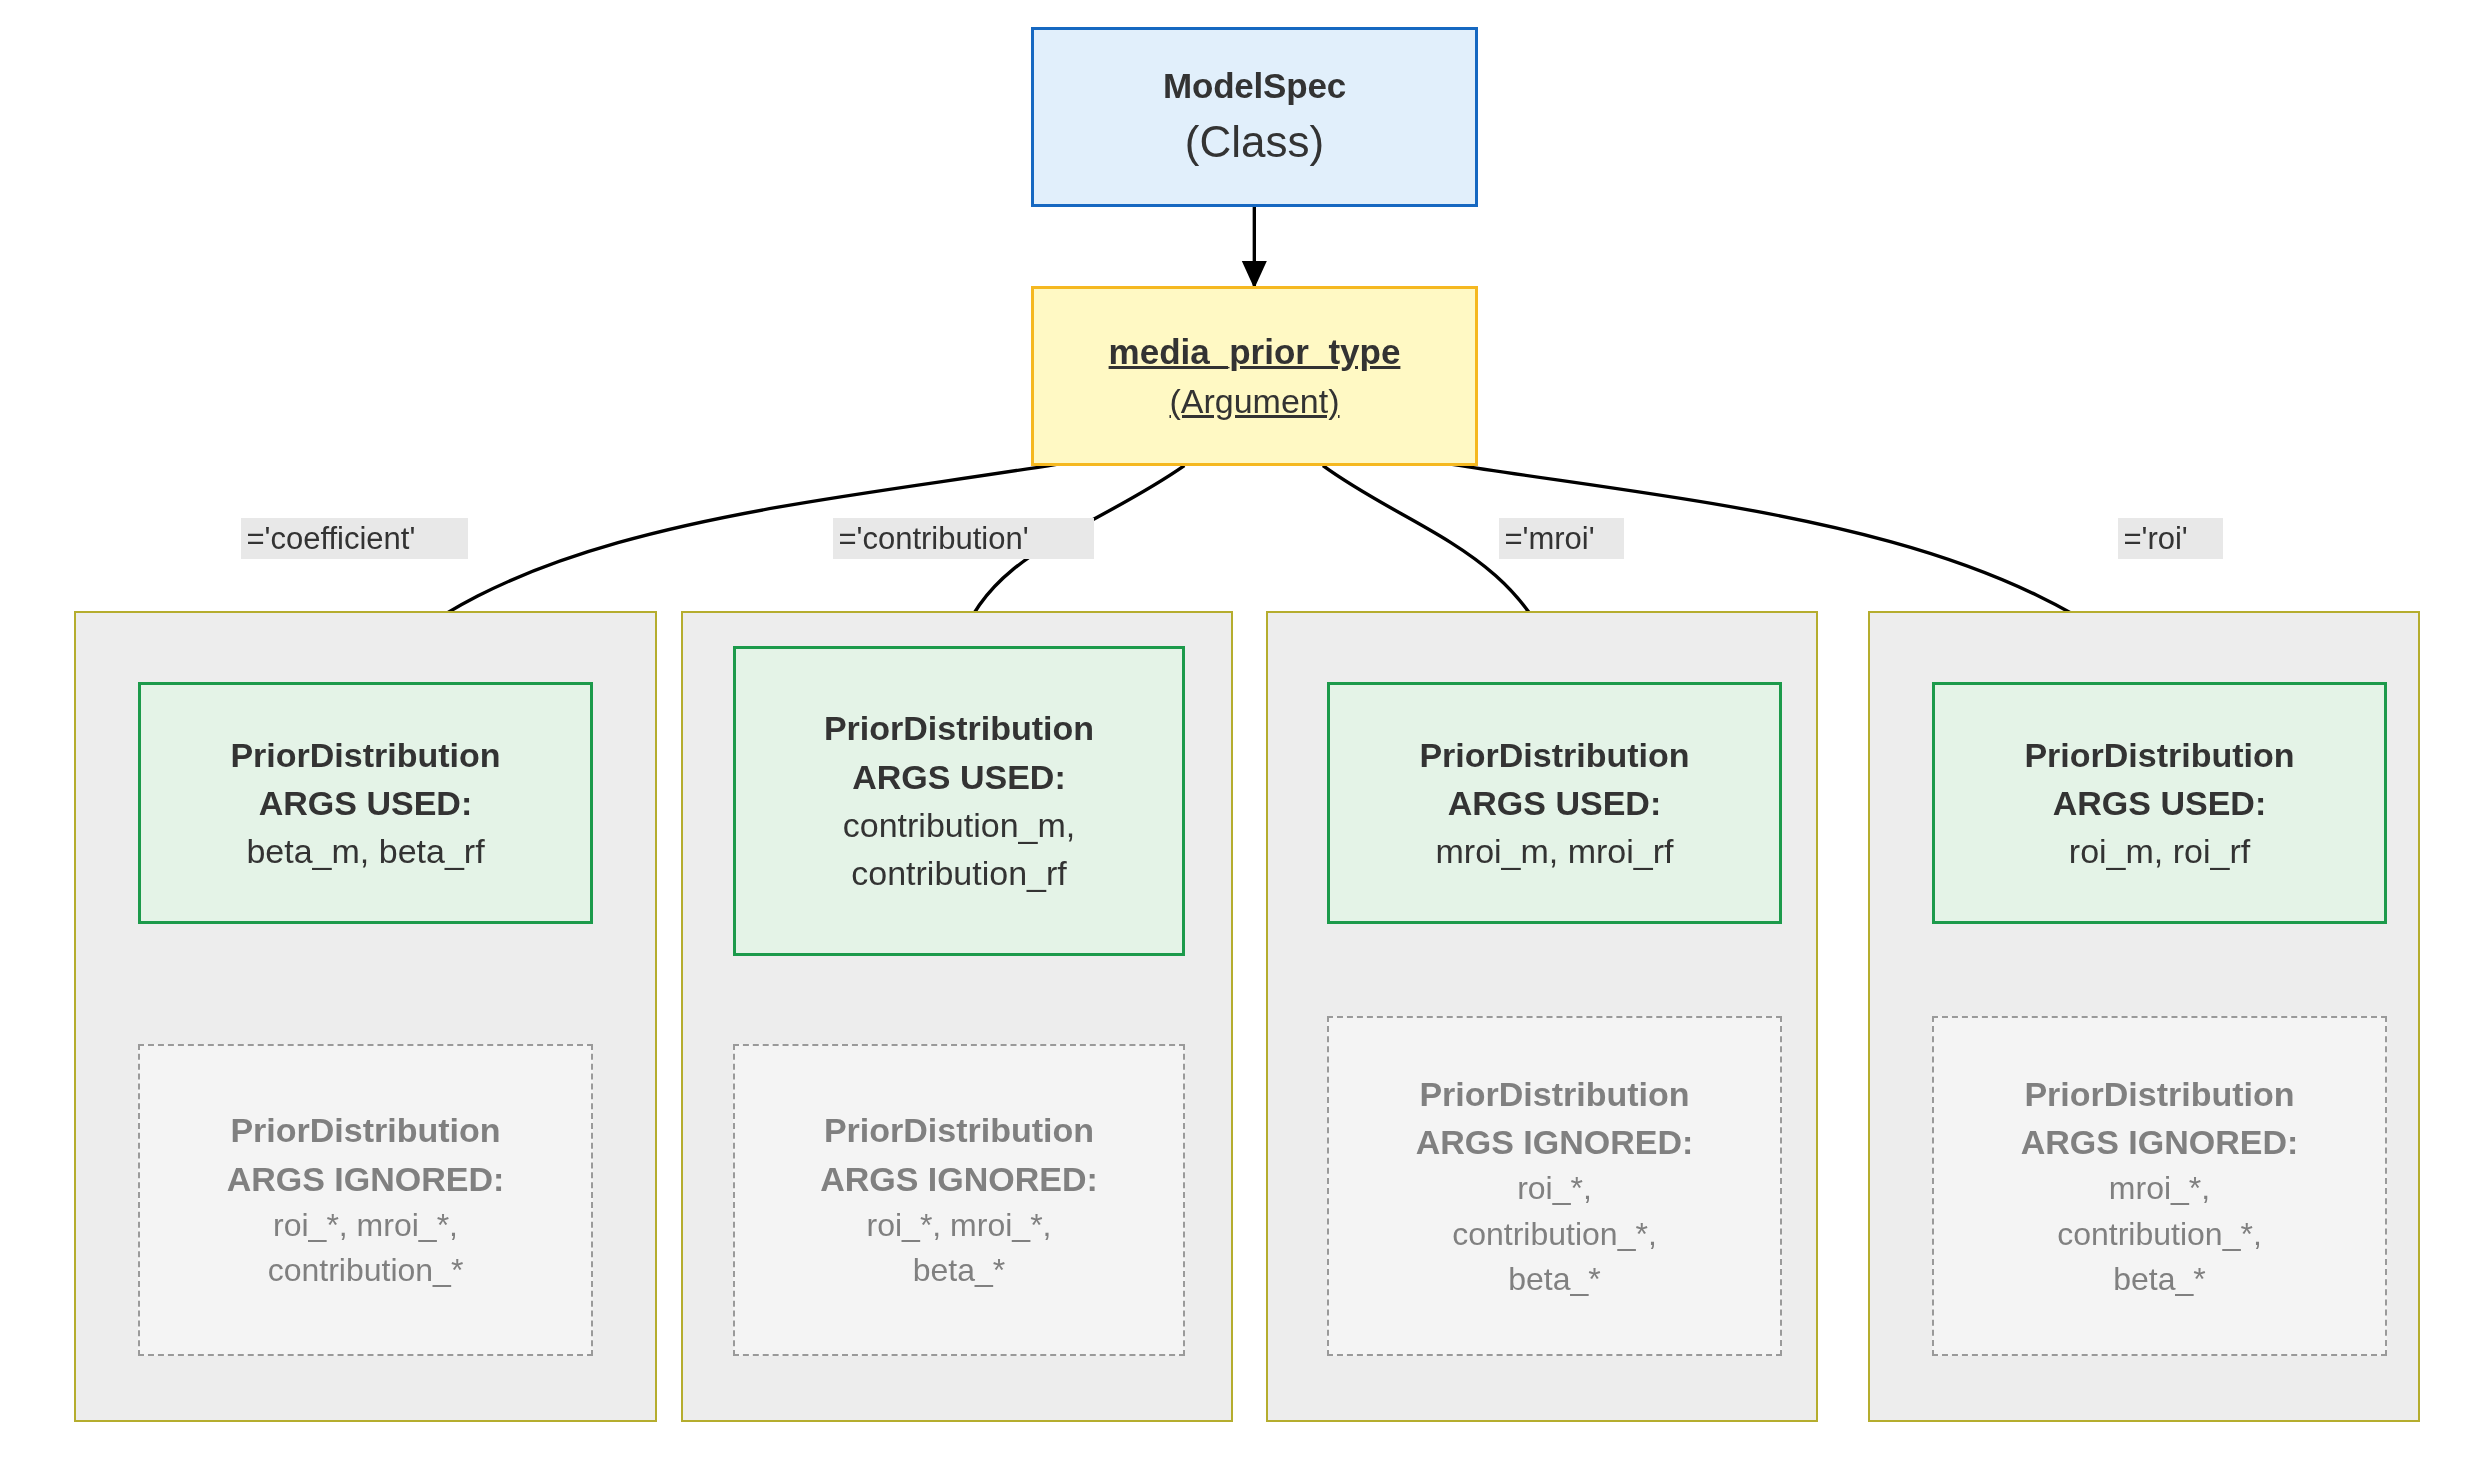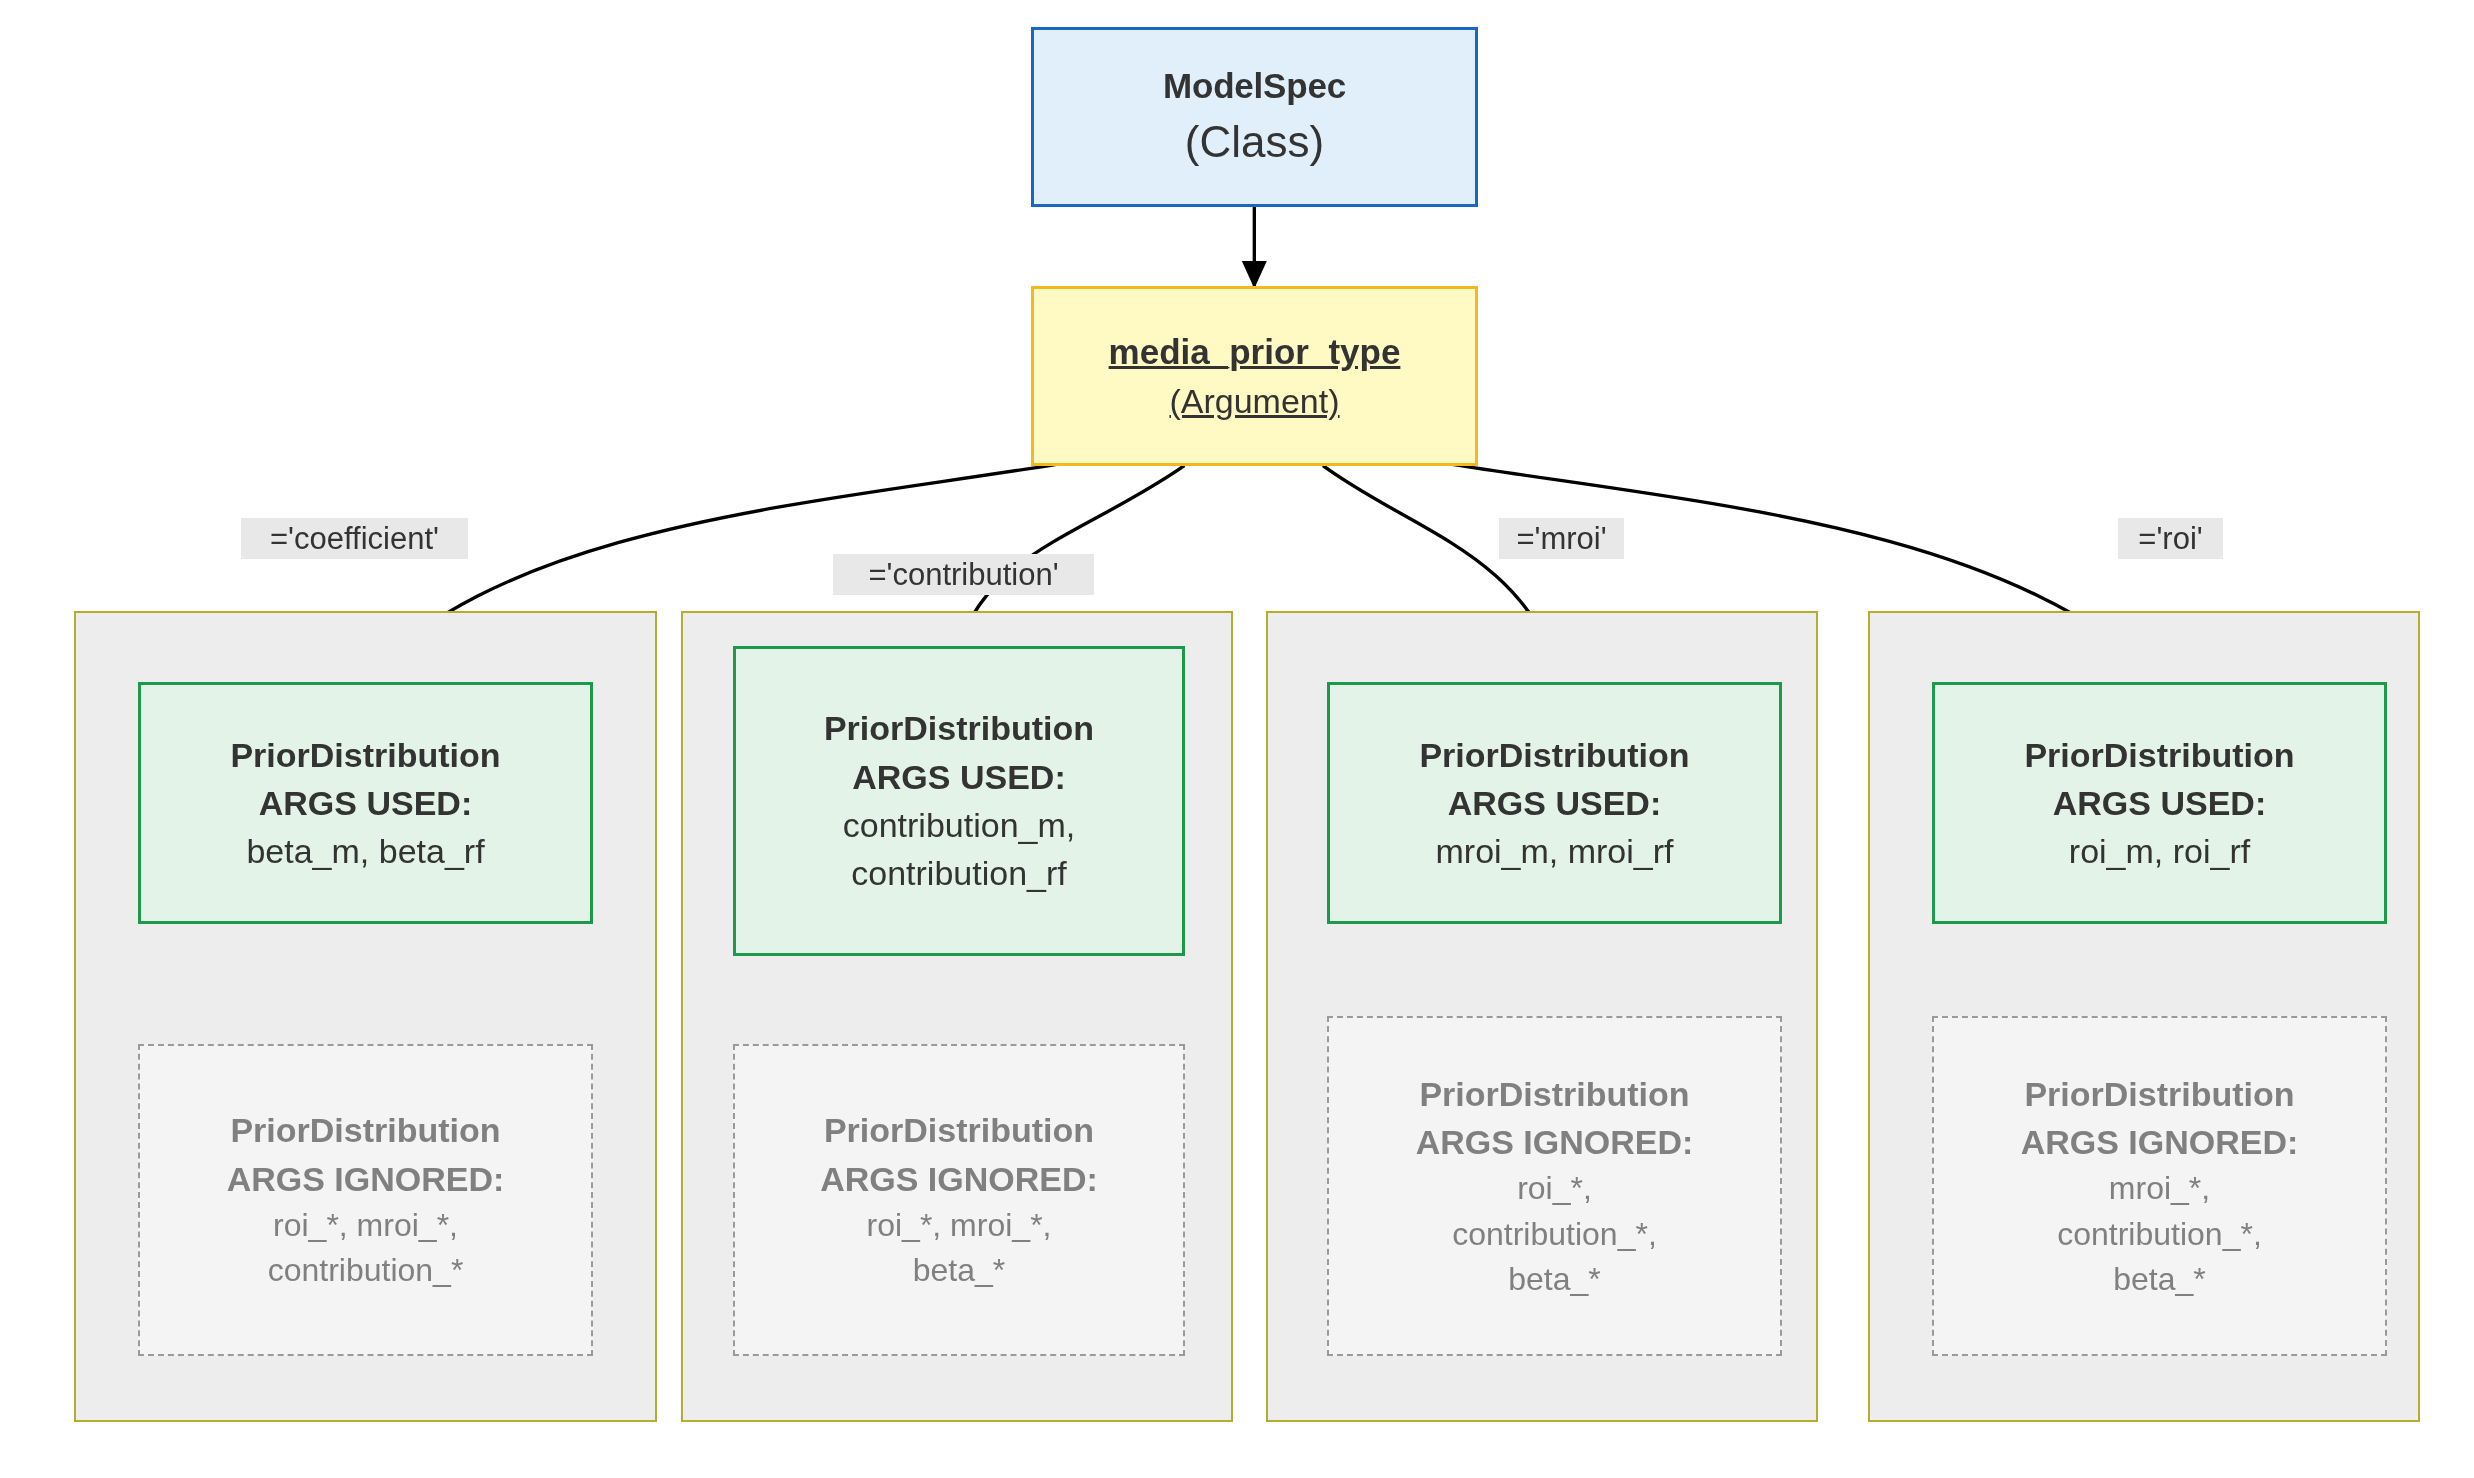--- a/index.html
+++ b/index.html
@@ -114,21 +114,21 @@
 
   
   .edge-label {
     position: absolute;
     background: #e8e8e8;
     color: #333333;
     font-size: 31px;
     padding: 2.7px 5.4px;
     white-space: nowrap;
     box-sizing: border-box;
-    text-align: center;
+    text-align: left;
   }
 </style>
 </head>
 <body>
 
 <div id="stage">
 
   <svg id="edges" viewBox="0 0 3678 2198" width="2475" height="1479" xmlns="http://www.w3.org/2000/svg">
     <defs>
       <marker id="arrow" viewBox="0 0 12 12" refX="10" refY="6" markerWidth="9" markerHeight="9" orient="auto-start-reverse">
@@ -157,21 +157,21 @@
     <div class="line-sub">(Class)</div>
   </div>
 
   <div class="node node-arg" style="left:1031px; top:286px; width:447px; height:180px;">
     <div class="line-title">media_prior_type</div>
     <div class="line-sub">(Argument)</div>
   </div>
 
   <div class="edge-label" style="left:241px; top:518px; width:227px;">='coefficient'</div>
 
-  <div class="edge-label" style="left:833px; top:518px; width:261px;margin-top:36px;">='contribution'</div>
+  <div class="edge-label" style="left:833px; top:518px; width:261px;">='contribution'</div>
 
   <div class="edge-label" style="left:1499px; top:518px; width:125px;">='mroi'</div>
 
   <div class="edge-label" style="left:2118px; top:518px; width:105px;">='roi'</div>
 
   <div class="subgraph" style="left:74px; top:611px; width:583px; height:811px;"></div>
 
   <div class="node node-used" style="left:138px; top:682px; width:455px; height:242px;">
     <div class="line-title">PriorDistribution</div>
     <div class="line-title2">ARGS USED:</div>

